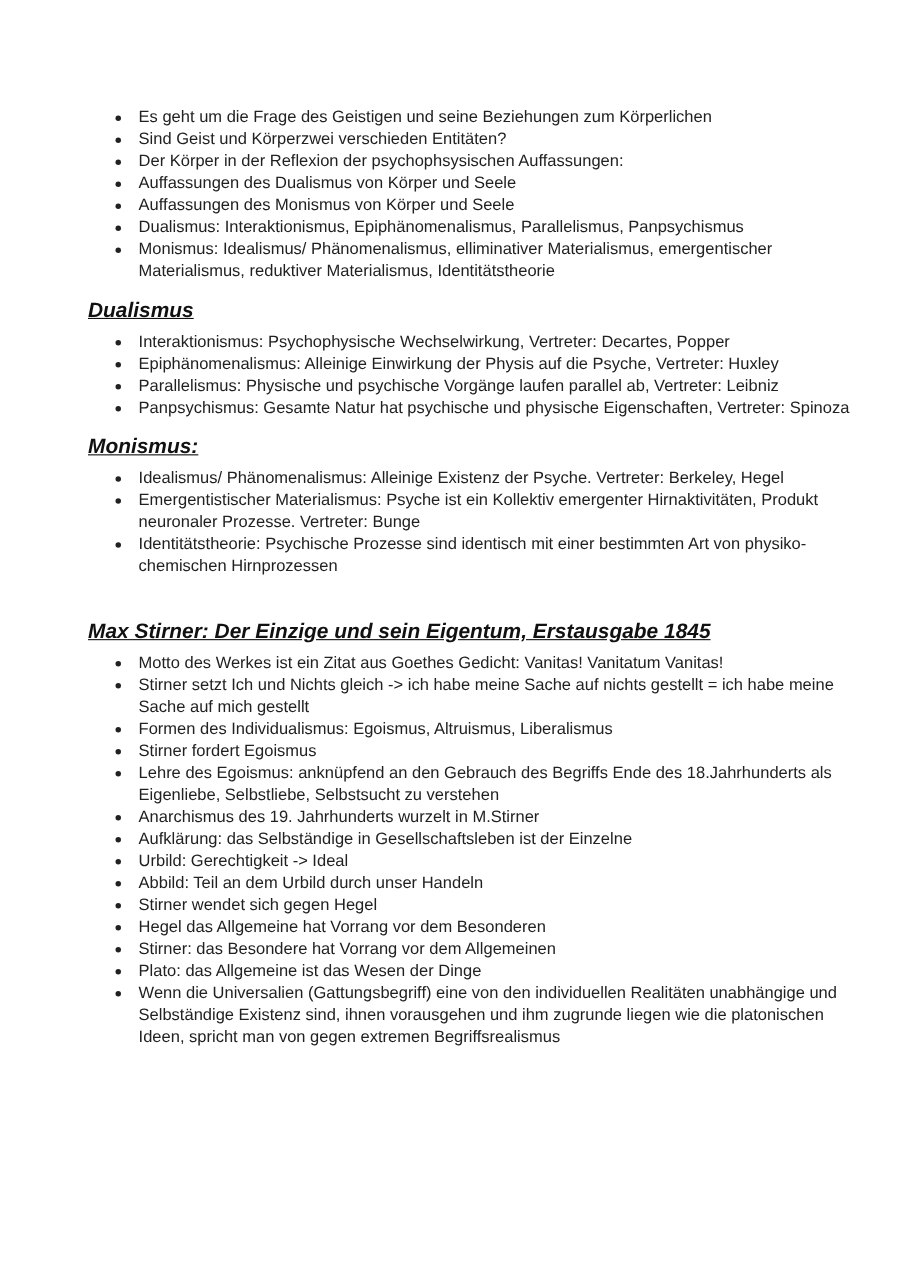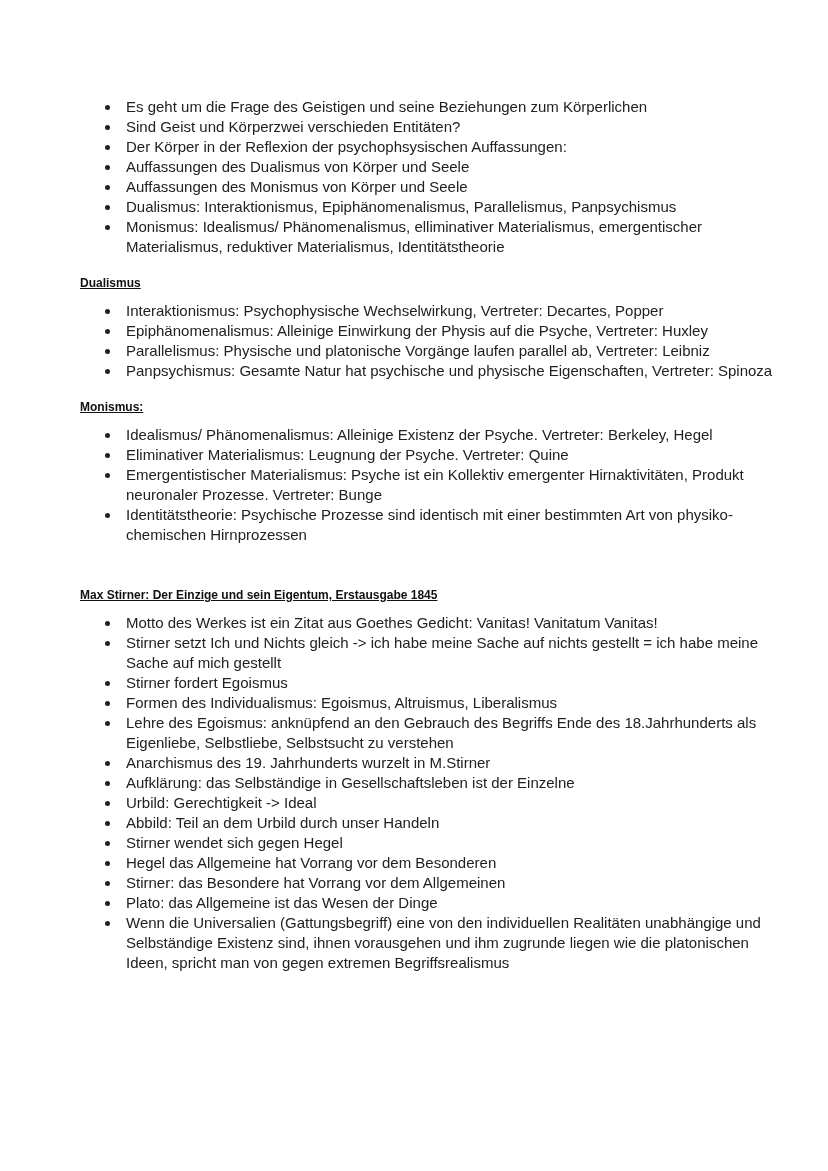--- a/index.html
+++ b/index.html
@@ -17,25 +17,26 @@
     font-family: "Liberation Sans", "DejaVu Sans", sans-serif;
     font-size: 15px;
     line-height: 20px;
     overflow: hidden;
     box-sizing: border-box;
     padding: 97px 36px 0 80px;
     -webkit-font-smoothing: antialiased;
   }
   .doc-heading {
     font-weight: bold;
-    font-size: 12px;
+    font-size: 19px;
     line-height: 20px;
     text-decoration: underline;
     margin: 16px 0 8px 0;
     color: var(--heading-color, #111111);
+    font-style: italic;
   }
   .doc-heading.extra-gap {
     margin-top: 40px;
   }
   ul.doc-list {
     list-style: none;
     margin: 0;
     padding: 0;
   }
   li.doc-li {
@@ -64,36 +65,35 @@
       <li class="doc-li">Der Körper in der Reflexion der psychophsysischen Auffassungen:</li>
       <li class="doc-li">Auffassungen des Dualismus von Körper und Seele</li>
       <li class="doc-li">Auffassungen des Monismus von Körper und Seele</li>
       <li class="doc-li">Dualismus: Interaktionismus, Epiphänomenalismus, Parallelismus, Panpsychismus</li>
       <li class="doc-li">Monismus: Idealismus/ Phänomenalismus, elliminativer Materialismus, emergentischer Materialismus, reduktiver Materialismus, Identitätstheorie</li>
     </ul>
     <div class="doc-heading">Dualismus</div>
     <ul class="doc-list">
       <li class="doc-li">Interaktionismus: Psychophysische Wechselwirkung, Vertreter: Decartes, Popper</li>
       <li class="doc-li">Epiphänomenalismus: Alleinige Einwirkung der Physis auf die Psyche, Vertreter: Huxley</li>
-      <li class="doc-li">Parallelismus: Physische und platonische Vorgänge laufen parallel ab, Vertreter: Leibniz</li>
+      <li class="doc-li">Parallelismus: Physische und psychische Vorgänge laufen parallel ab, Vertreter: Leibniz</li>
       <li class="doc-li">Panpsychismus: Gesamte Natur hat psychische und physische Eigenschaften, Vertreter: Spinoza</li>
     </ul>
     <div class="doc-heading">Monismus:</div>
     <ul class="doc-list">
       <li class="doc-li">Idealismus/ Phänomenalismus: Alleinige Existenz der Psyche. Vertreter: Berkeley, Hegel</li>
-      <li class="doc-li">Eliminativer Materialismus: Leugnung der Psyche. Vertreter: Quine</li>
       <li class="doc-li">Emergentistischer Materialismus: Psyche ist ein Kollektiv emergenter Hirnaktivitäten, Produkt neuronaler Prozesse. Vertreter: Bunge</li>
       <li class="doc-li">Identitätstheorie: Psychische Prozesse sind identisch mit einer bestimmten Art von physiko-chemischen Hirnprozessen</li>
     </ul>
     <div class="doc-heading extra-gap">Max Stirner: Der Einzige und sein Eigentum, Erstausgabe 1845</div>
     <ul class="doc-list">
       <li class="doc-li">Motto des Werkes ist ein Zitat aus Goethes Gedicht: Vanitas! Vanitatum Vanitas!</li>
       <li class="doc-li">Stirner setzt Ich und Nichts gleich -&gt; ich habe meine Sache auf nichts gestellt = ich habe meine Sache auf mich gestellt</li>
+      <li class="doc-li">Formen des Individualismus: Egoismus, Altruismus, Liberalismus</li>
       <li class="doc-li">Stirner fordert Egoismus</li>
-      <li class="doc-li">Formen des Individualismus: Egoismus, Altruismus, Liberalismus</li>
       <li class="doc-li">Lehre des Egoismus: anknüpfend an den Gebrauch des Begriffs Ende des 18.Jahrhunderts als Eigenliebe, Selbstliebe, Selbstsucht zu verstehen</li>
       <li class="doc-li">Anarchismus des 19. Jahrhunderts wurzelt in M.Stirner</li>
       <li class="doc-li">Aufklärung: das Selbständige in Gesellschaftsleben ist der Einzelne</li>
       <li class="doc-li">Urbild: Gerechtigkeit -&gt; Ideal</li>
       <li class="doc-li">Abbild: Teil an dem Urbild durch unser Handeln</li>
       <li class="doc-li">Stirner wendet sich gegen Hegel</li>
       <li class="doc-li">Hegel das Allgemeine hat Vorrang vor dem Besonderen</li>
       <li class="doc-li">Stirner: das Besondere hat Vorrang vor dem Allgemeinen</li>
       <li class="doc-li">Plato: das Allgemeine ist das Wesen der Dinge</li>
       <li class="doc-li">Wenn die Universalien (Gattungsbegriff) eine von den individuellen Realitäten unabhängige und Selbständige Existenz sind, ihnen vorausgehen und ihm zugrunde liegen wie die platonischen Ideen, spricht man von gegen extremen Begriffsrealismus</li>

